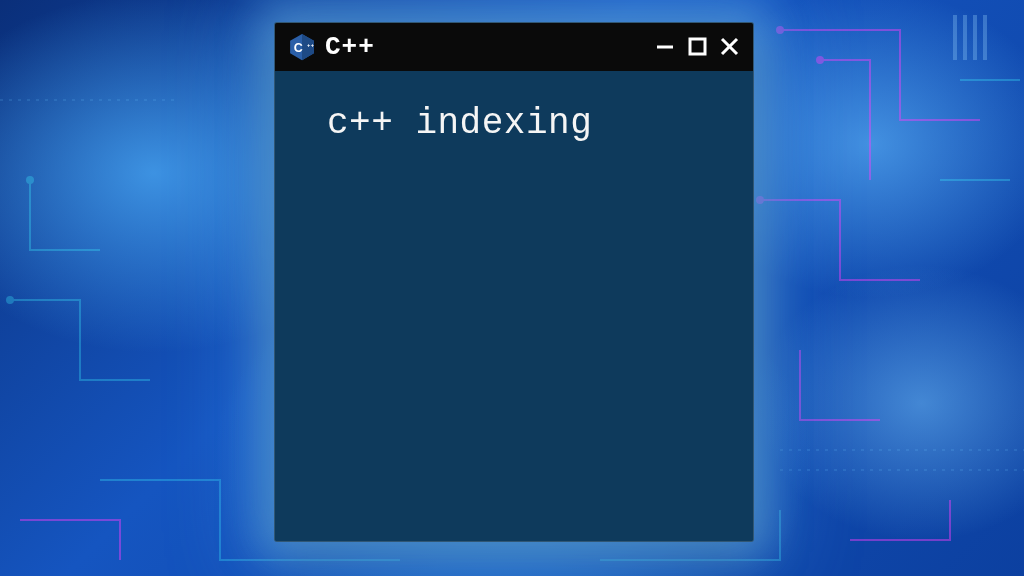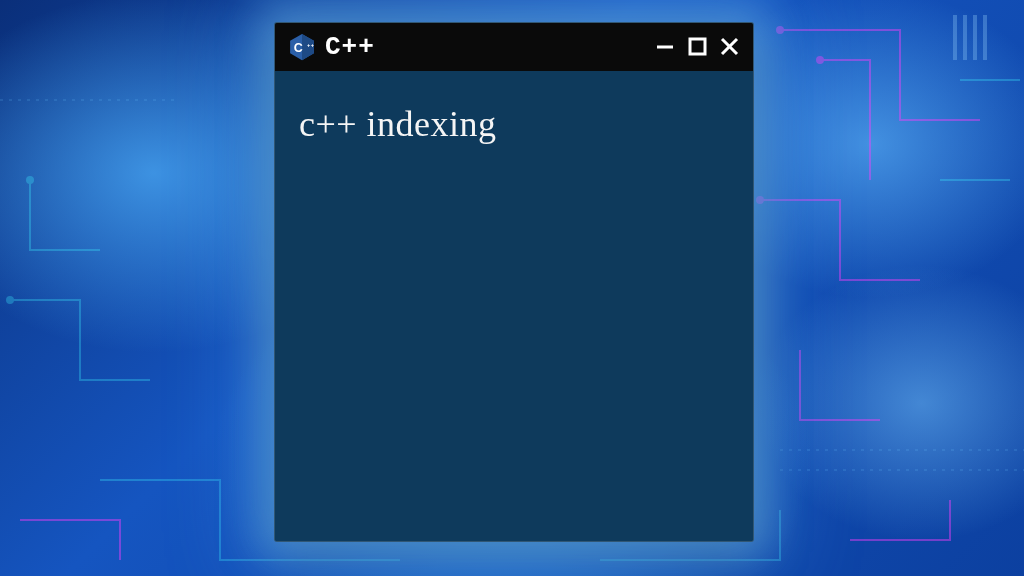--- a/index.html
+++ b/index.html
@@ -97,23 +97,24 @@
     
     .content {
       flex: 1;
       background: #0e3a5c;
       padding: 32px 24px;
     }
     
     .code-text {
       color: #f5f5f5;
       font-size: 36px;
-      font-family: Liberation Serif, serif;
+      font-family: Liberation Mono, monospace;
       letter-spacing: 0.5px;
       font-weight: 400;
+      margin-left: 28px;
     }
   </style>
 </head>
 <body>
 
 <div class="backdrop"></div>
 
 <div class="circuit-lines">
   <svg viewBox="0 0 1024 576" preserveAspectRatio="none">
 

